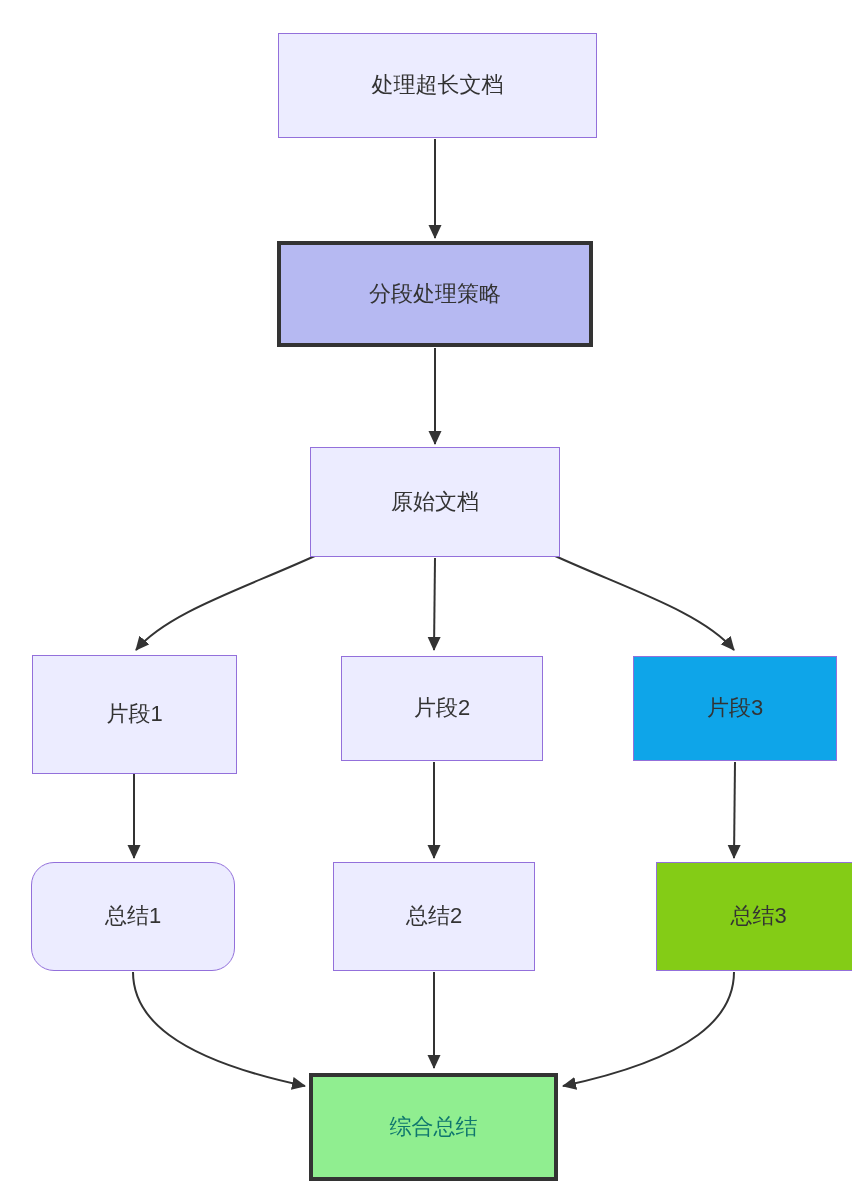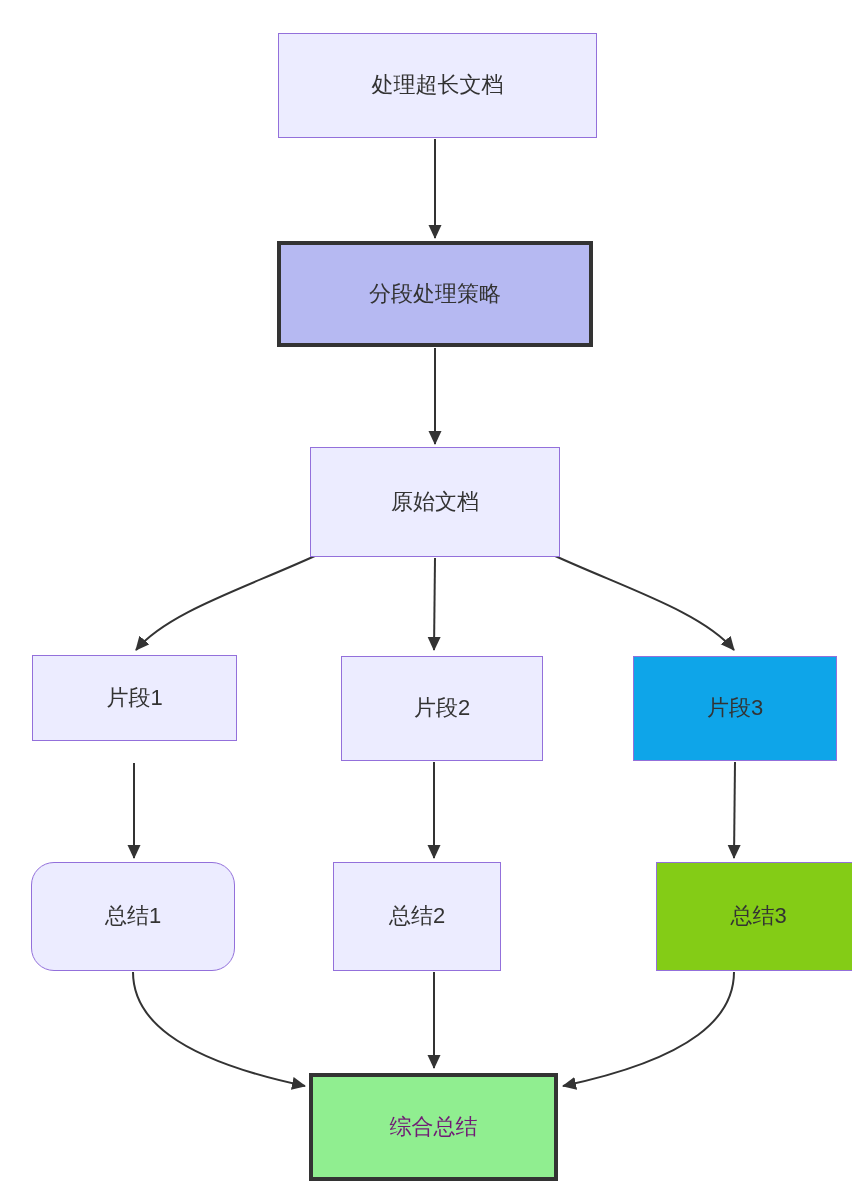--- a/index.html
+++ b/index.html
@@ -73,41 +73,41 @@
   </div>
 
   <div class="node emphasis" style="left: 277px; top: 241px; width: 316px; height: 106px; background-color: rgb(182, 185, 242); border-color: rgb(51, 51, 51); color: rgb(51, 51, 51);">
     <span>分段处理策略</span>
   </div>
 
   <div class="node" style="left: 310px; top: 447px; width: 250px; height: 110px; background-color: rgb(236, 236, 255); border-color: rgb(147, 112, 219); color: rgb(51, 51, 51);">
     <span>原始文档</span>
   </div>
 
-  <div class="node" style="left: 32px; top: 655px; width: 205px; height: 86px; background-color: rgb(236, 236, 255); border-color: rgb(147, 112, 219); color: rgb(51, 51, 51);">
+  <div class="node" style="left: 32px; top: 655px; width: 205px; height: 119px; background-color: rgb(236, 236, 255); border-color: rgb(147, 112, 219); color: rgb(51, 51, 51);">
     <span>片段1</span>
   </div>
 
   <div class="node" style="left: 341px; top: 656px; width: 202px; height: 105px; background-color: rgb(236, 236, 255); border-color: rgb(147, 112, 219); color: rgb(51, 51, 51);">
     <span>片段2</span>
   </div>
 
   <div class="node" style="left: 633px; top: 656px; width: 204px; height: 105px; background-color: #0ea5e9; border-color: rgb(147, 112, 219); color: rgb(51, 51, 51);">
     <span>片段3</span>
   </div>
 
   <div class="node" style="left: 31px; top: 862px; width: 204px; height: 109px; background-color: rgb(236, 236, 255); border-color: rgb(147, 112, 219); color: rgb(51, 51, 51); border-radius: 23px;">
     <span>总结1</span>
   </div>
 
-  <div class="node" style="left: 333px; top: 862px; width: 168px; height: 109px; background-color: rgb(236, 236, 255); border-color: rgb(147, 112, 219); color: rgb(51, 51, 51);">
+  <div class="node" style="left: 333px; top: 862px; width: 202px; height: 109px; background-color: rgb(236, 236, 255); border-color: rgb(147, 112, 219); color: rgb(51, 51, 51);">
     <span>总结2</span>
   </div>
 
   <div class="node" style="left: 656px; top: 862px; width: 205px; height: 109px; background-color: #84cc16; border-color: rgb(147, 112, 219); color: rgb(51, 51, 51);">
     <span>总结3</span>
   </div>
 
-  <div class="node emphasis" style="left: 309px; top: 1073px; width: 249px; height: 108px; background-color: rgb(144, 238, 144); border-color: rgb(51, 51, 51); color: #701a75;">
+  <div class="node emphasis" style="left: 309px; top: 1073px; width: 249px; height: 108px; background-color: rgb(144, 238, 144); border-color: rgb(51, 51, 51); color: #0f766e;">
     <span>综合总结</span>
   </div>
 
 </div>
 
 </body></html>

